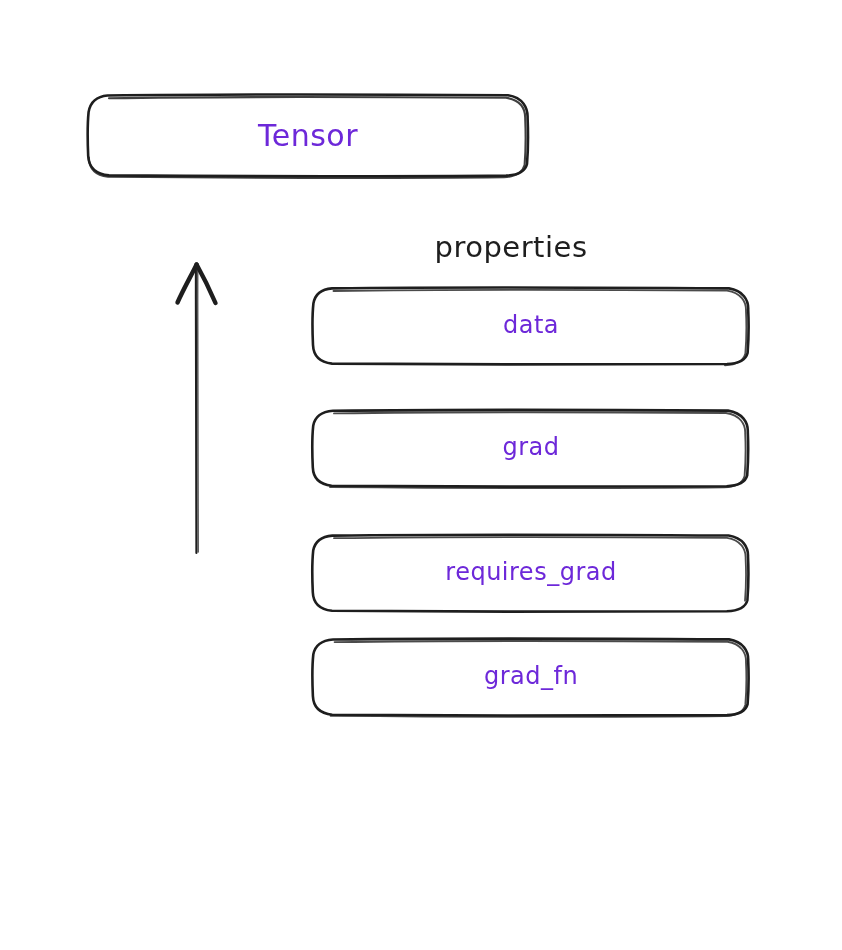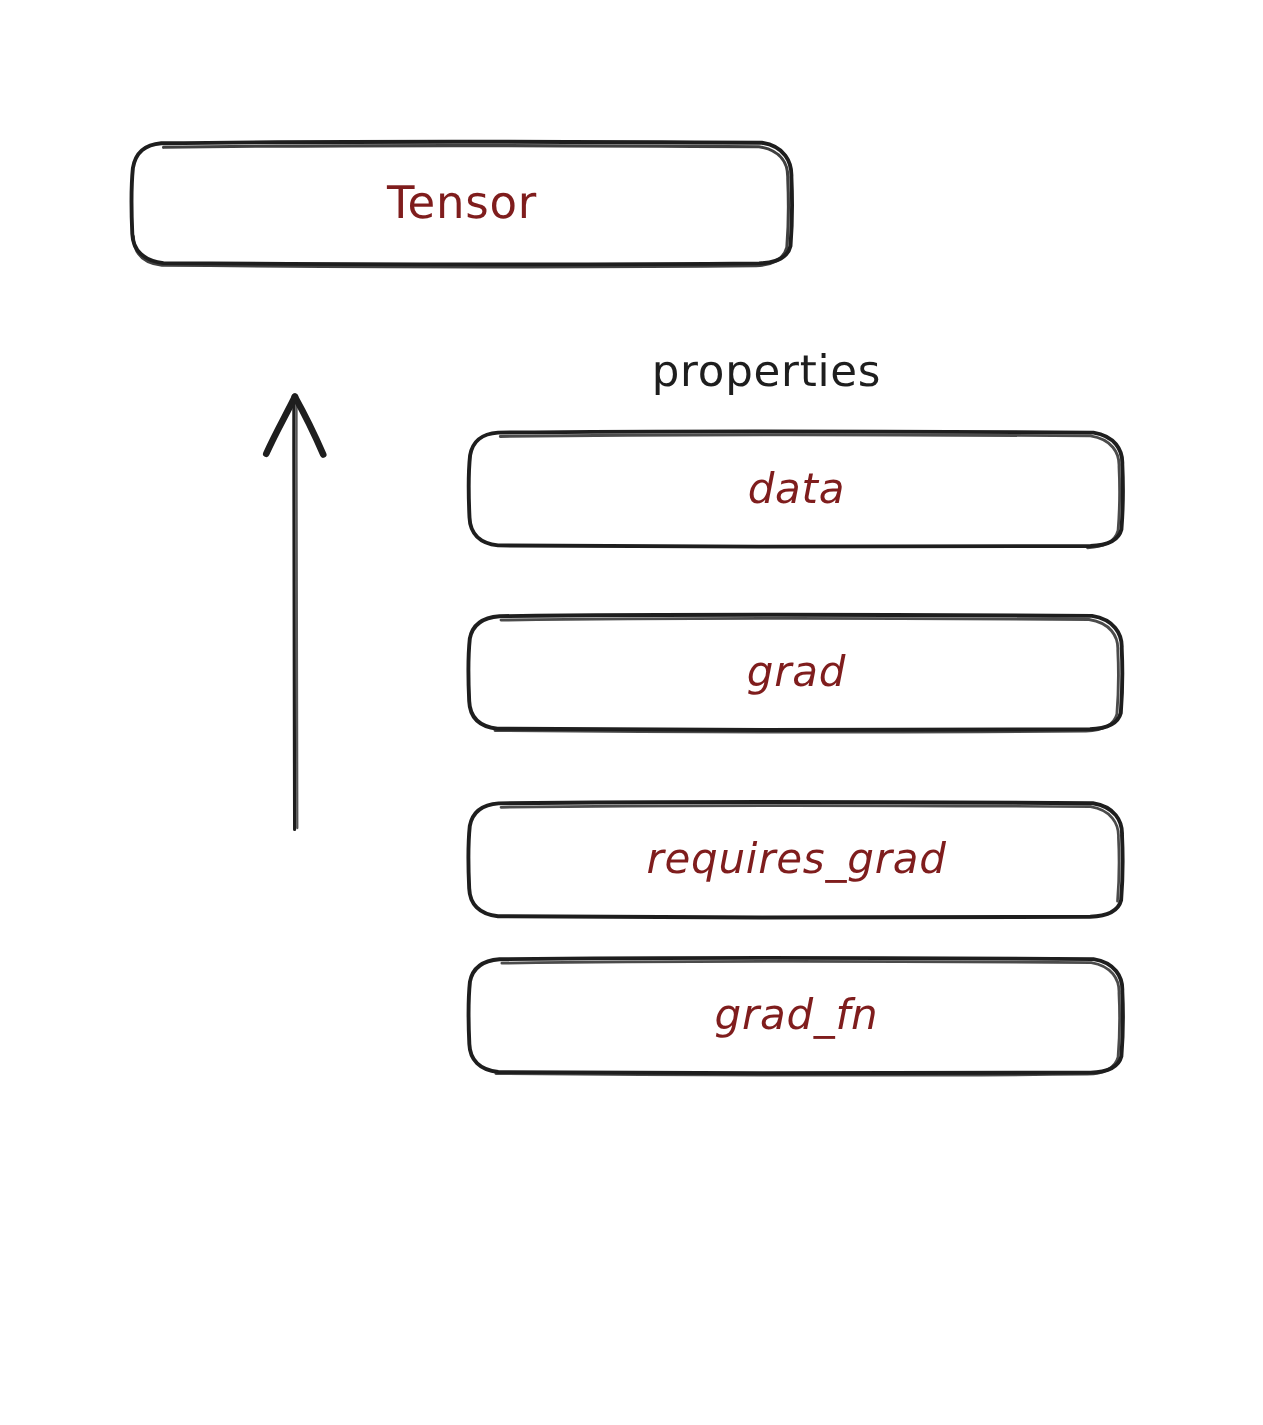--- a/index.html
+++ b/index.html
@@ -34,34 +34,34 @@
     width: 100%;
     height: 100%;
     overflow: visible;
   }
   .sketch-box .box-label {
     position: absolute;
     inset: 0;
     display: flex;
     align-items: center;
     justify-content: center;
-    color: #7f1d1d;
+    color: #6d28d9;
     letter-spacing: 0.5px;
     white-space: nowrap;
     font-family: "DejaVu Sans", sans-serif;
     font-weight: 400;
   }
 
   
   #tensor-box { left: 85px; top: 92px; width: 446px; height: 86px; }
   #tensor-box .box-label { font-size: 30px; }
 
   
   .prop-box { left: 310px; width: 442px; height: 80px; }
-  .prop-box .box-label { font-size: 28px; font-style: italic; }
+  .prop-box .box-label { font-size: 24px; }
 
   #prop-box-0 { top: 285px; }
   #prop-box-1 { top: 407px; }
   #prop-box-2 { top: 532px; }
   #prop-box-3 { top: 636px; }
   #prop-box-4 { top: 772px; }
 
   
   .caption {
     position: absolute;

